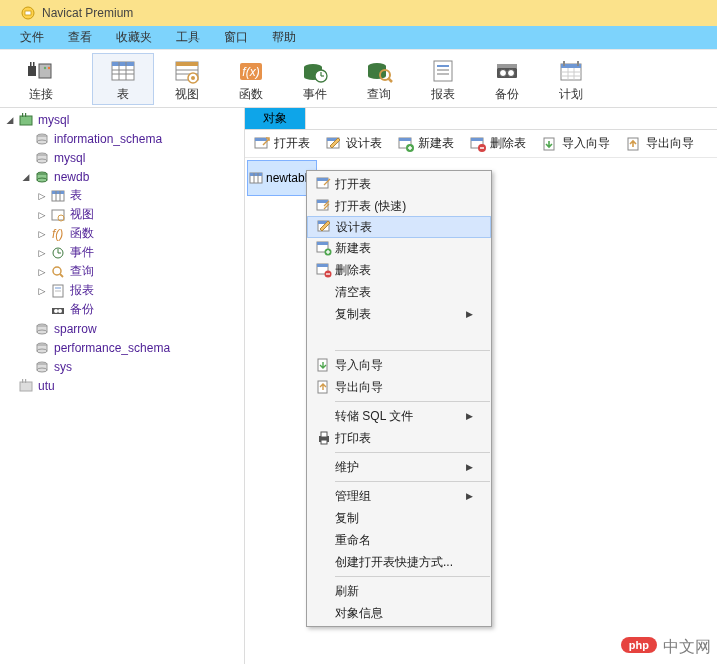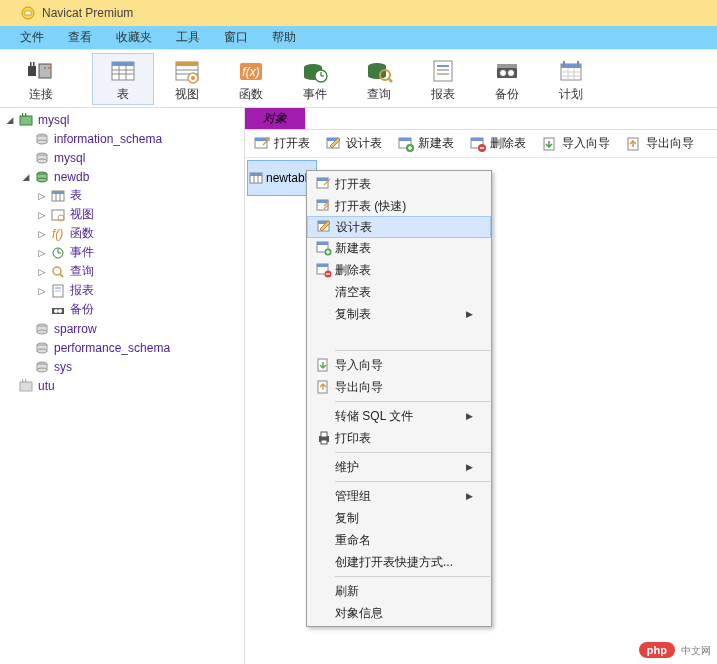--- a/index.html
+++ b/index.html
@@ -25,44 +25,44 @@
 .tree .row { display: flex; align-items: center; height: 19px; padding-left: 4px; cursor: pointer; }
 .tree .indent { display: inline-block; }
 .tree .exp { width: 12px; height: 12px; display: inline-flex; align-items: center; justify-content: center; color: #555; font-size: 9px; margin-right: 2px; }
 .tree .node-icon { width: 16px; height: 16px; display: inline-flex; align-items: center; justify-content: center; margin-right: 4px; }
 .tree .node-label { color: #4c1d95; }
 .tree .active > .row .node-label { font-weight: 500; }
 
 .content { flex: 1; display: flex; flex-direction: column; }
 .tabs { height: 22px; display: flex; align-items: stretch; background: #fff; border-bottom: 1px solid #dcdcdc; }
 .tab { padding: 3px 18px; border-right: 1px solid #dcdcdc; background: #fff; cursor: pointer; display: flex; align-items: center; }
-.tab.active { background: #a21caf; font-style: italic; }
+.tab.active { background: #0ea5e9; }
 .tabs input.blank-input { flex: 1; border: none; outline: none; padding: 0 6px; }
 
 .toolbar2 { height: 28px; display: flex; align-items: center; padding: 2px 6px; gap: 10px; border-bottom: 1px solid #e8e8e8; }
 .tbtn2 { display: flex; align-items: center; gap: 4px; cursor: pointer; color: #222; padding: 2px 3px; }
 .tbtn2 .ic { width: 16px; height: 16px; display: inline-flex; align-items: center; justify-content: center; }
 
 .work { flex: 1; padding: 2px; position: relative; }
 .table-item { display: inline-flex; align-items: center; height: 36px; }
 .table-item.selected { background: #cfe5ff; border: 1px solid #7fb1ff; }
 .table-item .ic { width: 16px; height: 16px; display: inline-flex; align-items: center; justify-content: center; }
 .table-item .lbl { padding: 0 2px; }
 
 .context-menu { position: absolute; top: 170px; left: 306px; width: 186px; background: #f5f5f5; border: 1px solid #a0a0a0; box-shadow: 2px 2px 4px rgba(0,0,0,0.25); z-index: 100; padding: 2px 0; }
 .cm-item { display: flex; align-items: center; height: 22px; padding: 0 18px 0 6px; cursor: pointer; position: relative; }
 .cm-item .cm-icon { width: 22px; height: 16px; display: inline-flex; align-items: center; justify-content: center; }
 .cm-item .cm-label { flex: 1; color: #222; }
 .cm-item .cm-arrow { color: #444; font-size: 9px; }
 .cm-item.hover { background: #d6e6fd; border: 1px solid #a6c8f5; height: 22px; margin: -1px 0; }
 .cm-sep { height: 1px; background: #d0d0d0; margin: 3px 1px 3px 28px; }
 
-.watermark { position: absolute; right: 6px; bottom: 6px; display: flex; align-items: flex-end; gap: 6px; opacity: 0.95; z-index: 200; }
+.watermark { position: absolute; right: 6px; bottom: 6px; display: flex; align-items: flex-start; gap: 6px; opacity: 0.95; z-index: 200; }
 .watermark .wm-badge { background: #e53935; color: #fff; font-weight: bold; padding: 2px 8px; border-radius: 10px; font-size: 11px; }
-.watermark .wm-text { color: #777; font-size: 10px; }
+.watermark .wm-text { color: #777; font-size: 16px; }
 
 
 svg { display: block; }
 </style>
 </head>
 <body>
 
 <div class="titlebar">
   <span class="logo">
     <svg width="16" height="16" viewBox="0 0 16 16">

